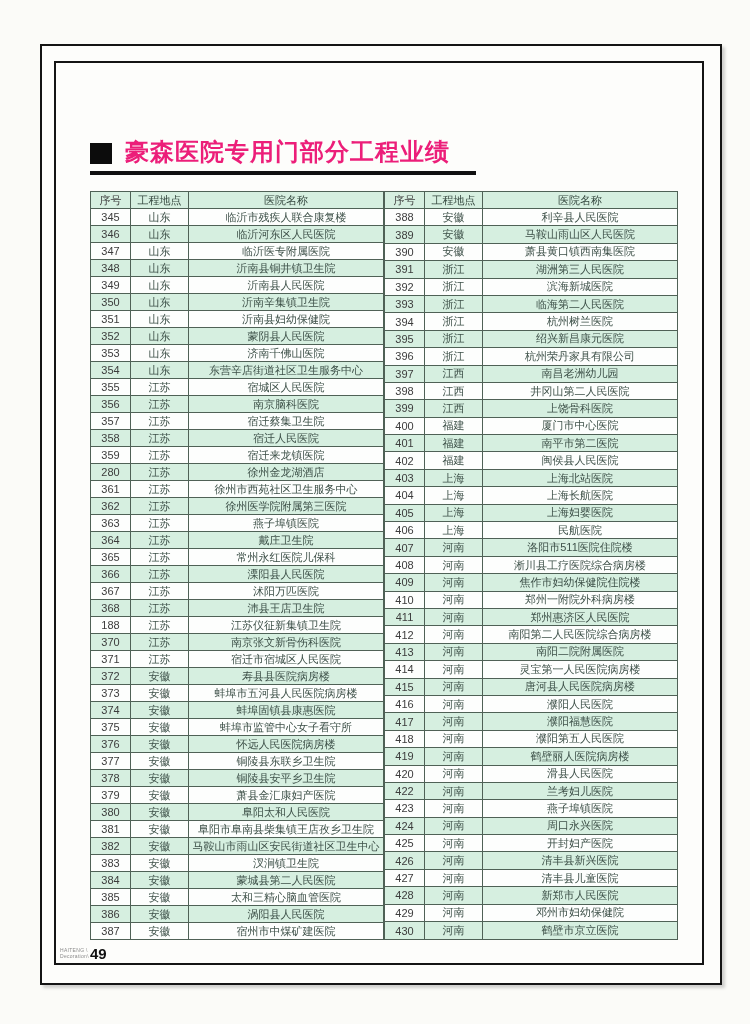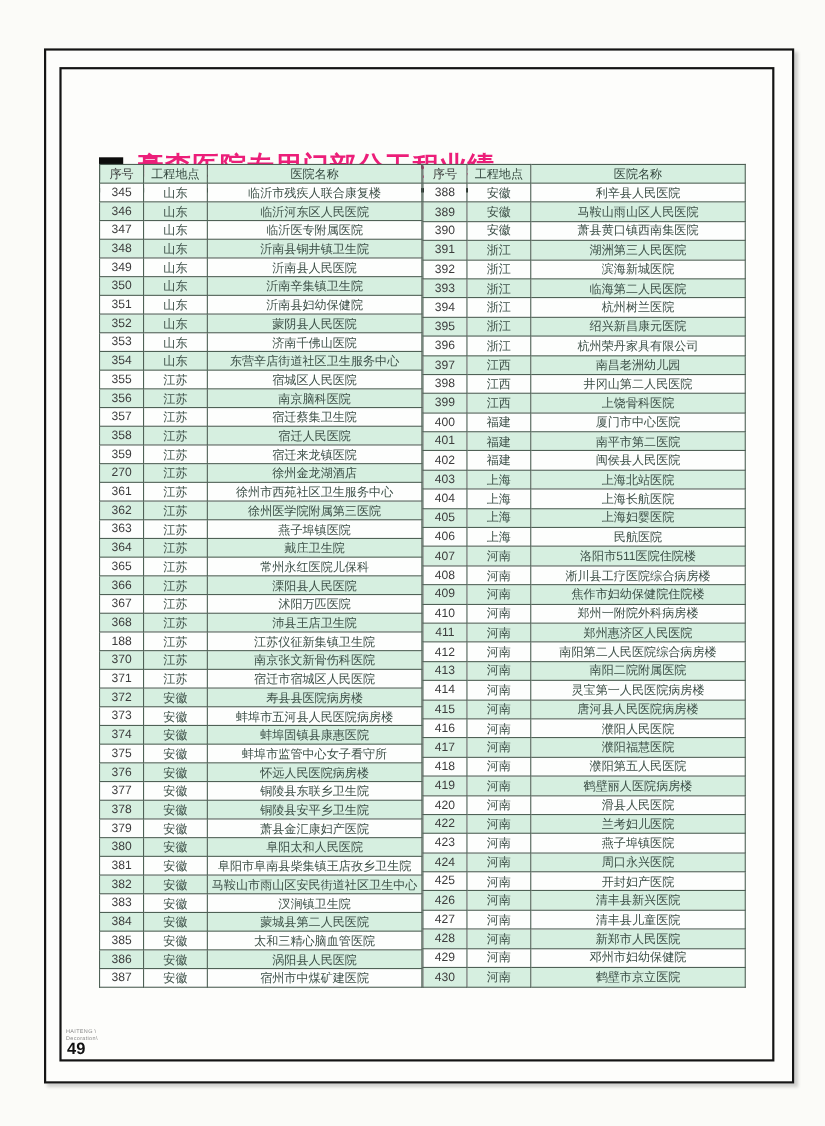--- a/index.html
+++ b/index.html
@@ -44,24 +44,24 @@
     text-align:center;vertical-align:middle;
     overflow:hidden;white-space:nowrap;
     font-weight:normal;
   }
   thead th{background:#d6efe0;color:#35483f;}
   tbody tr:nth-child(even) td{background:#d6efe0;}
   tbody tr:nth-child(odd) td{background:#fdfefd;}
   .col-num{width:37px;color:#3c3c3c;}
   .col-loc{width:55px;}
   .col-name{width:192px;}
-  table{border:1px solid #2b2b2b;}
+  table{border:1px solid #2b2b2b;margin-top:42px;}
   .brand{
     position:absolute;left:4px;bottom:3px;
-    display:flex;align-items:flex-start;flex-direction:column;
+    display:flex;align-items:center;
   }
   .brand-lines{
     font-size:5px;color:#8a8a8a;line-height:1.2;
     letter-spacing:0.3px;
   }
   .brand-page{
     font-size:15px;font-weight:bold;color:#111;
     margin-left:1px;line-height:0.9;
   }
 </style>
@@ -155,21 +155,21 @@
               <td class="col-num">358</td>
               <td class="col-loc">江苏</td>
               <td class="col-name">宿迁人民医院</td>
             </tr>
             <tr>
               <td class="col-num">359</td>
               <td class="col-loc">江苏</td>
               <td class="col-name">宿迁来龙镇医院</td>
             </tr>
             <tr>
-              <td class="col-num">270</td>
+              <td class="col-num">280</td>
               <td class="col-loc">江苏</td>
               <td class="col-name">徐州金龙湖酒店</td>
             </tr>
             <tr>
               <td class="col-num">361</td>
               <td class="col-loc">江苏</td>
               <td class="col-name">徐州市西苑社区卫生服务中心</td>
             </tr>
             <tr>
               <td class="col-num">362</td>

